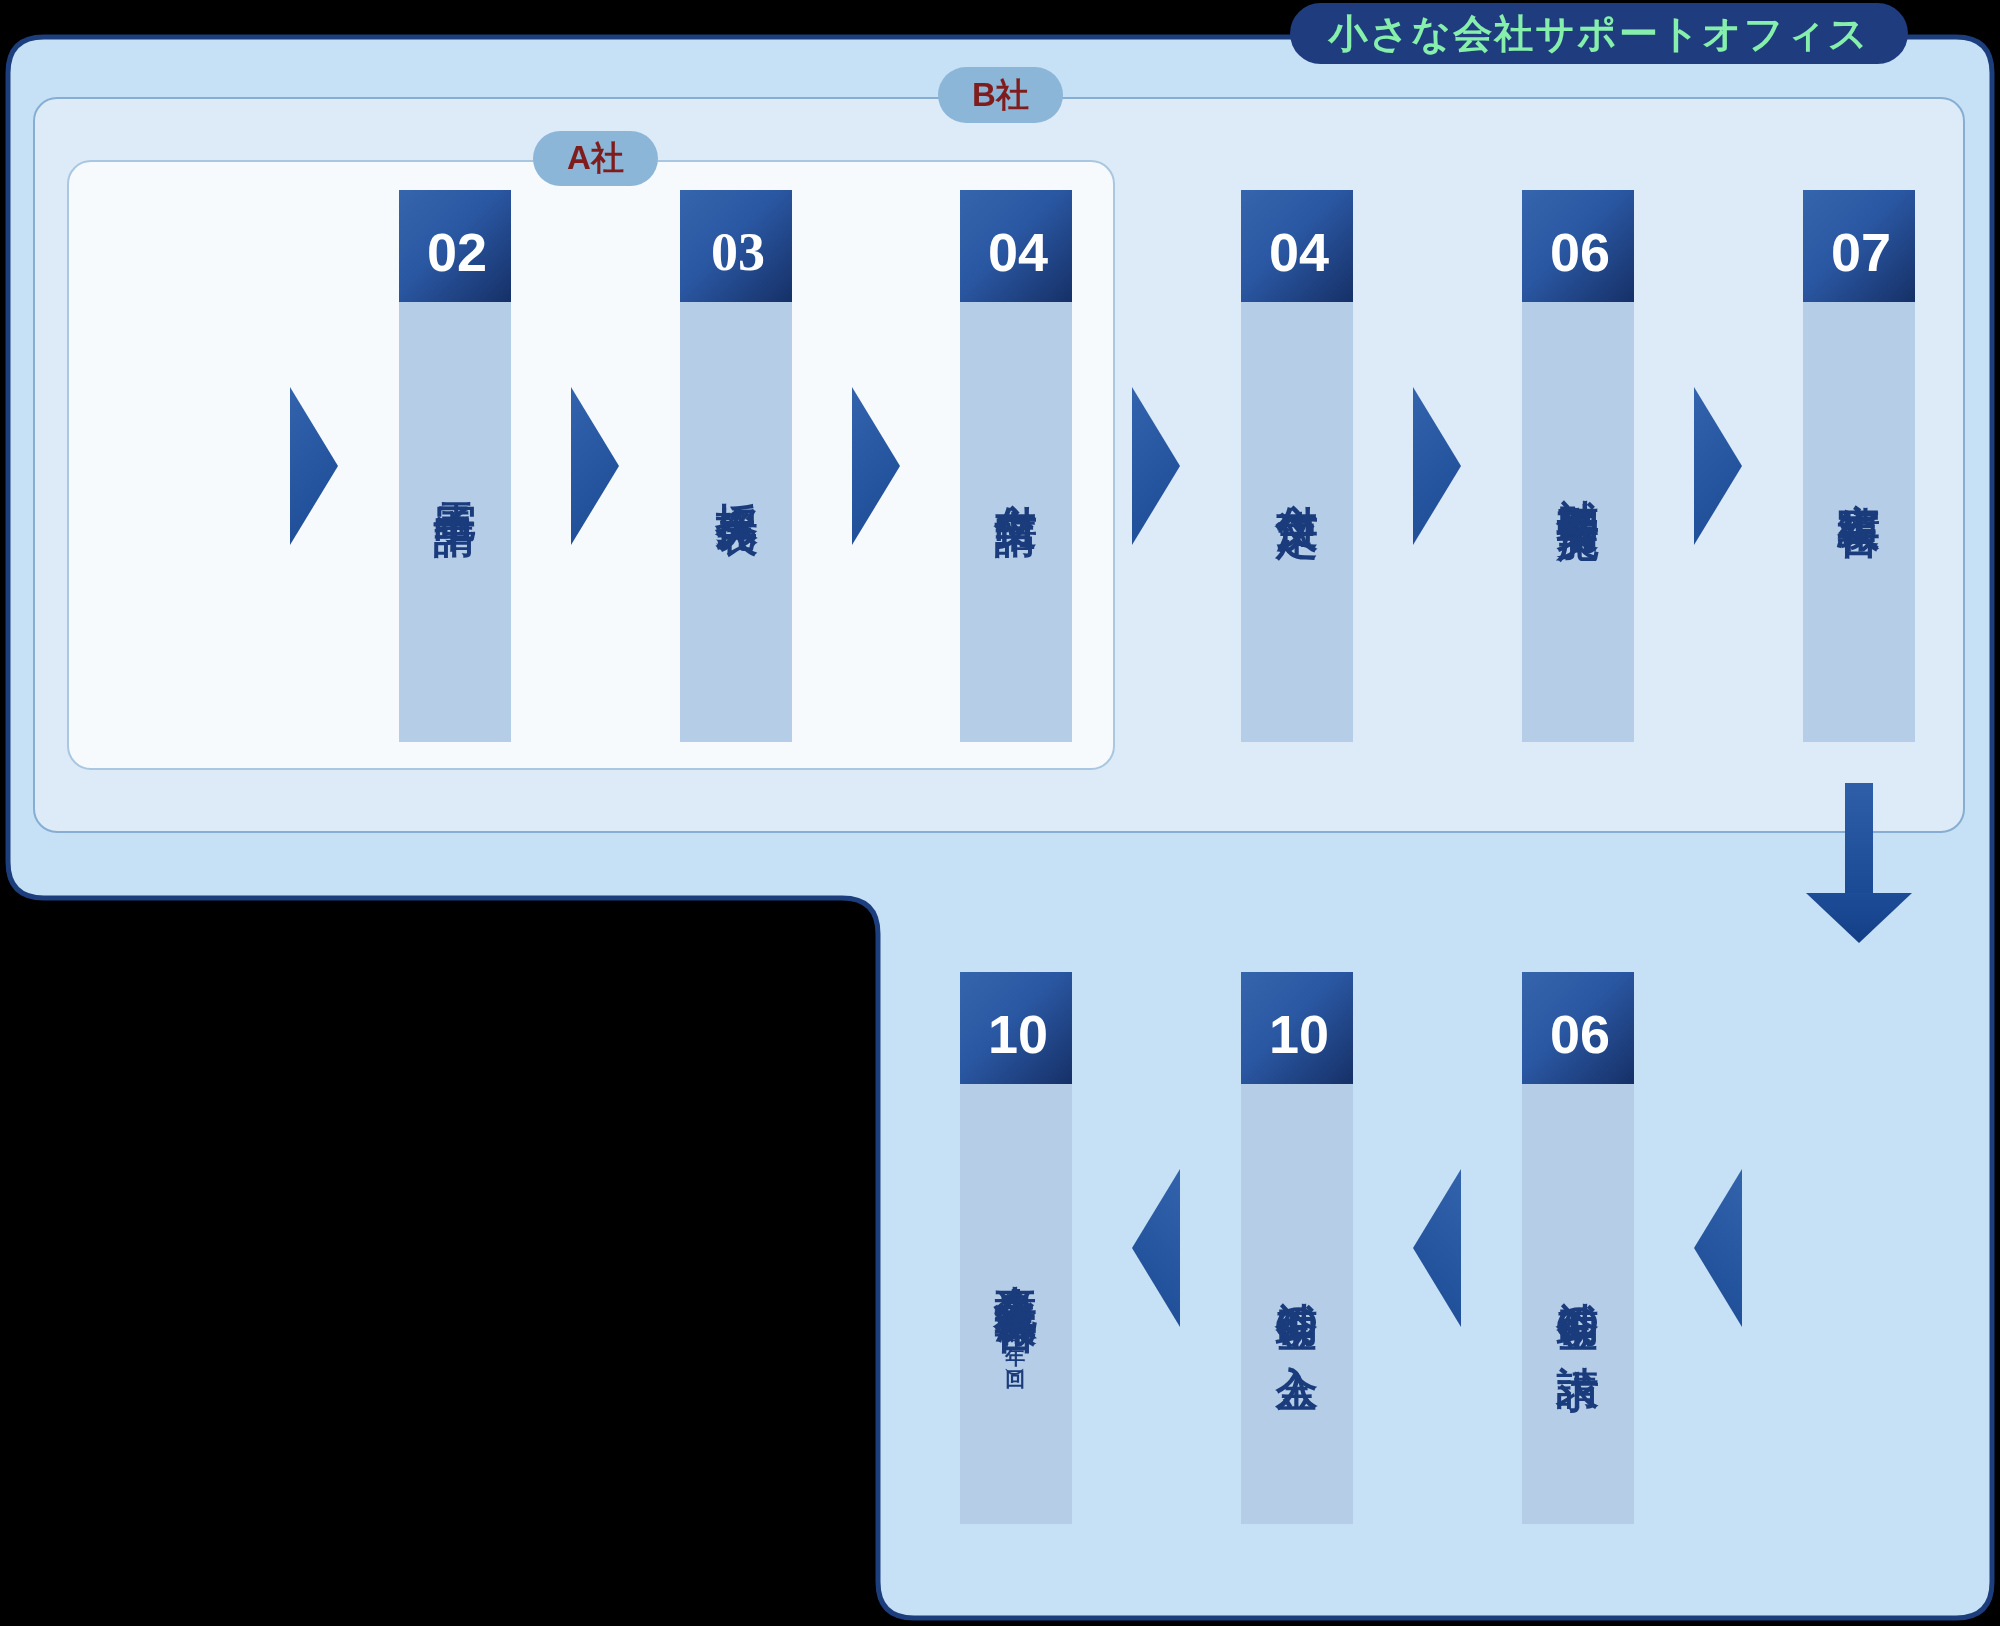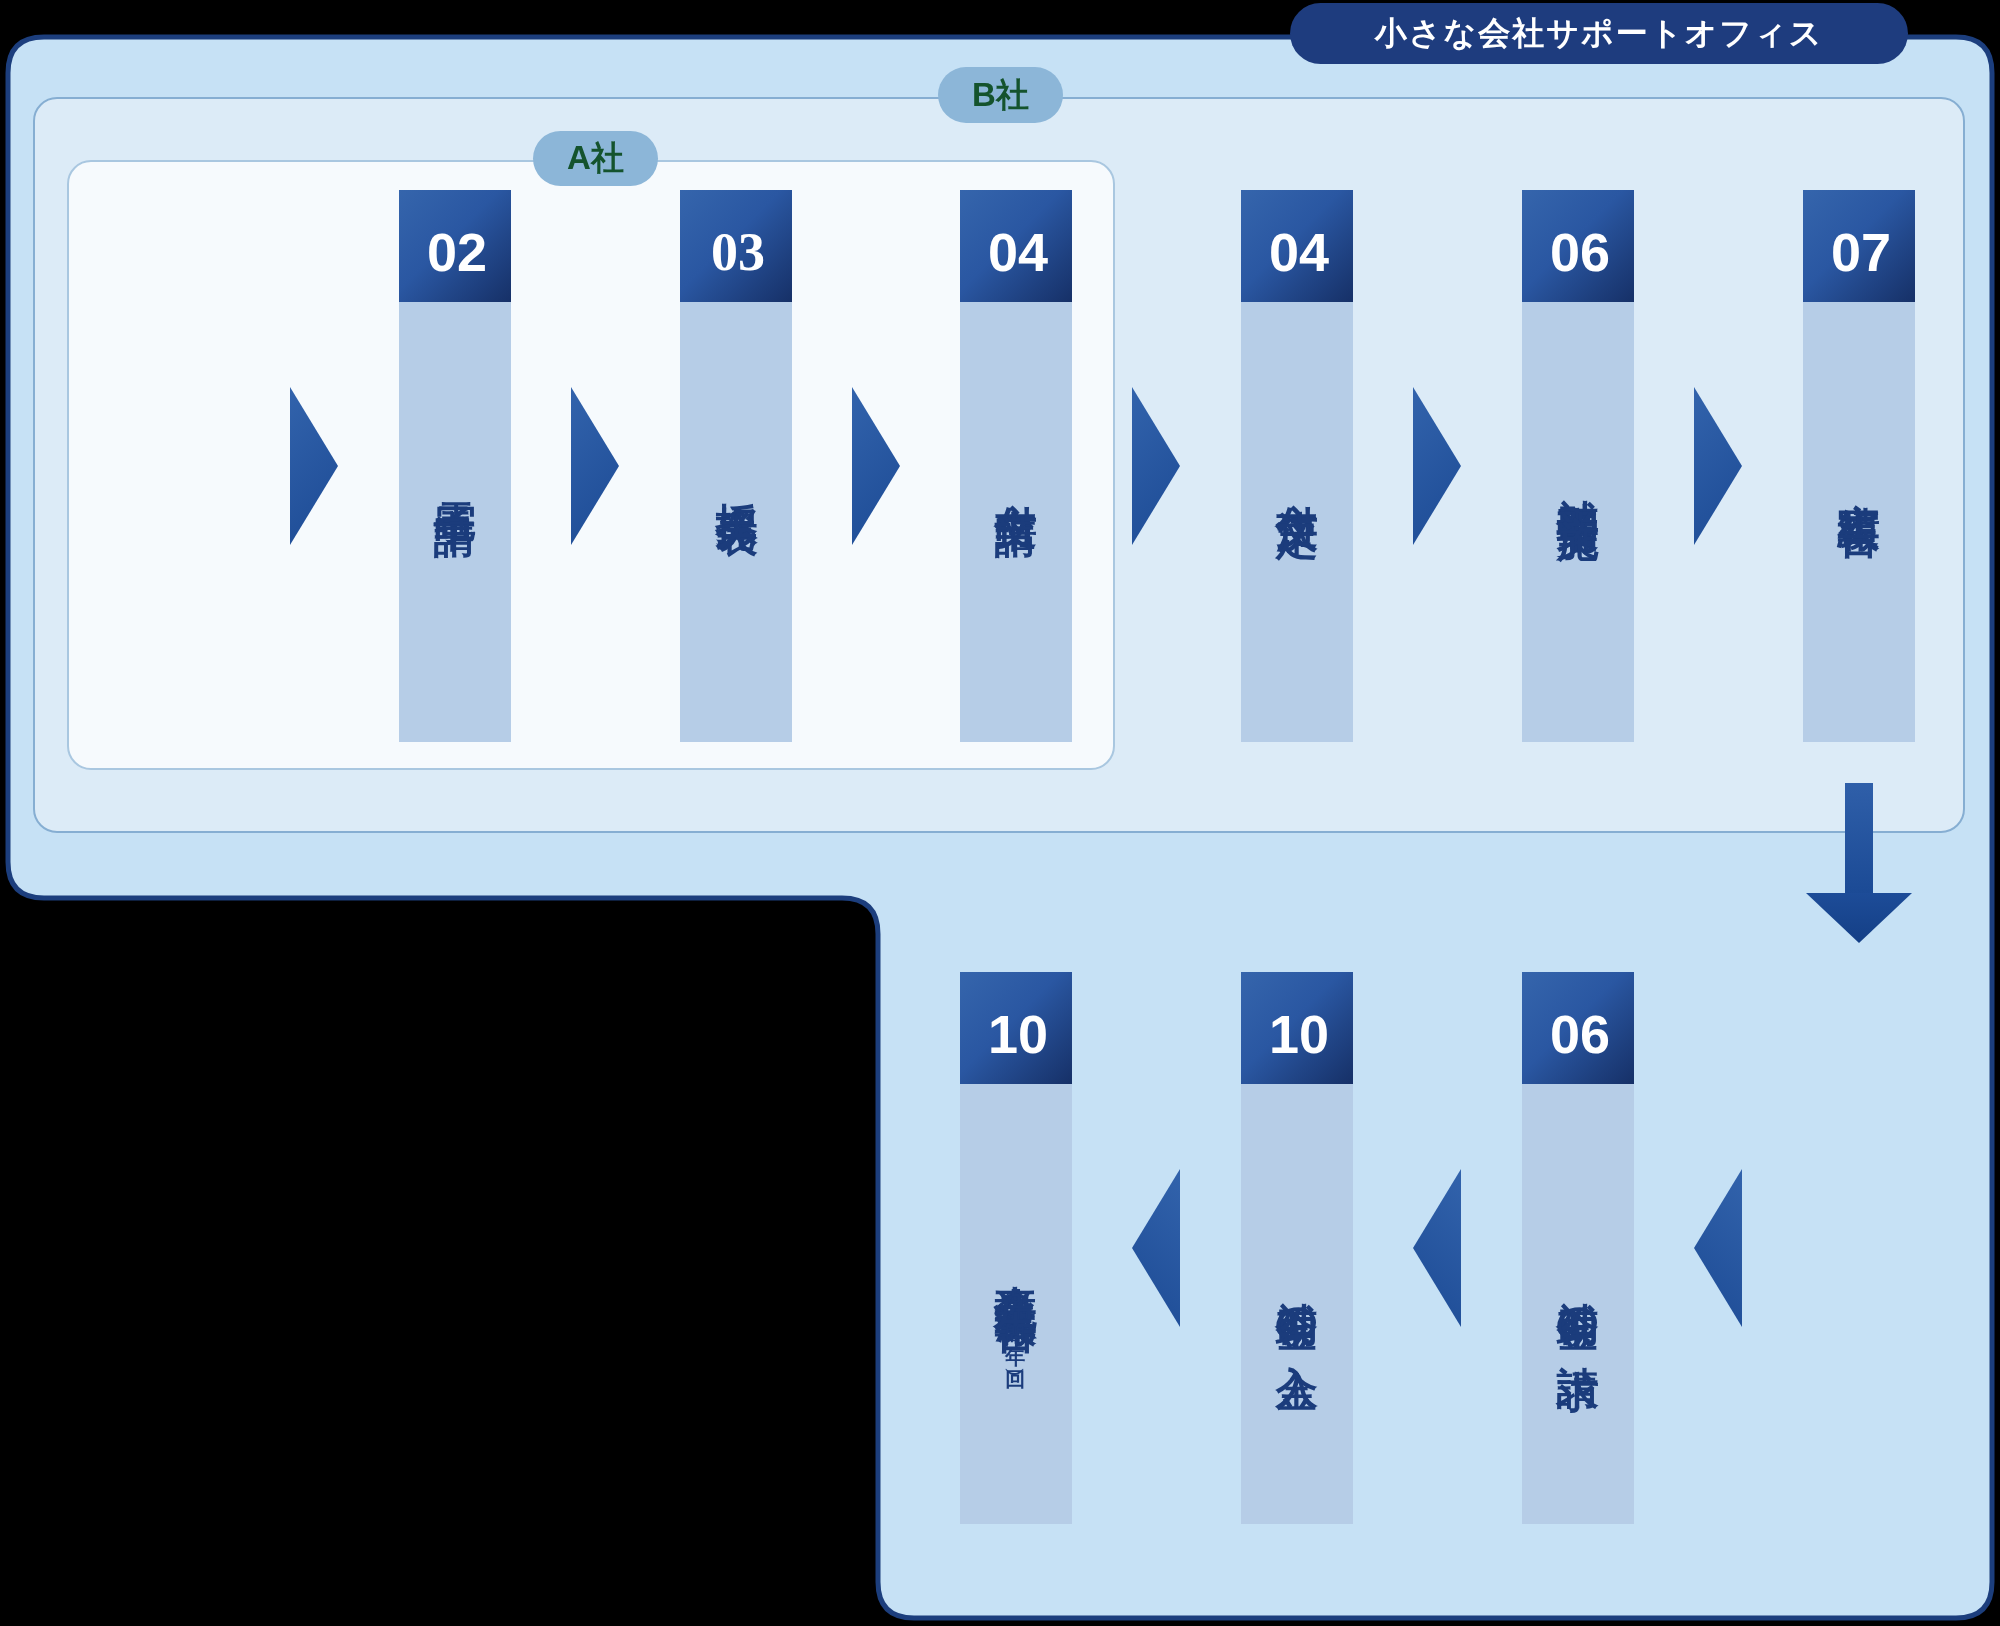--- a/index.html
+++ b/index.html
@@ -9,30 +9,30 @@
   }
   #outer-shape{position:absolute;left:0;top:0;z-index:0;}
 
   .inner-box{position:absolute;box-sizing:border-box;border-radius:24px;}
   #box-b{left:33px;top:97px;width:1932px;height:736px;background:#dcebf7;border:2px solid #86aed2;z-index:1;}
   #box-a{left:67px;top:160px;width:1048px;height:610px;background:#f6fafd;border:2px solid #a9c7e0;z-index:2;}
 
   .pill{
     position:absolute;z-index:6;background:#8cb6d8;border-radius:28px;
     display:flex;align-items:center;justify-content:center;
-    color:#14532d;font-weight:bold;font-size:33px;
+    color:#7f1d1d;font-weight:bold;font-size:33px;
   }
   #pill-a{left:533px;top:131px;width:125px;height:55px;}
   #pill-b{left:938px;top:67px;width:125px;height:56px;}
 
   #badge{
     position:absolute;left:1290px;top:3px;width:618px;height:61px;z-index:7;
     background:#1e3c7e;border-radius:31px;
     display:flex;align-items:center;justify-content:center;
-    color:#ffffff;font-weight:bold;font-size:32px;letter-spacing:2px;
+    color:#86efac;font-weight:bold;font-size:39px;letter-spacing:2px;
   }
 
   .col{position:absolute;width:112px;height:552px;z-index:3;}
   .col-num{
     box-sizing:border-box;height:112px;padding-top:12px;padding-left:4px;
     background:linear-gradient(135deg,#3565ac 0%,#2a57a2 45%,#163067 100%);
     color:#ffffff;font-weight:bold;font-size:54px;
     display:flex;align-items:center;justify-content:center;
   }
   .col-body{

